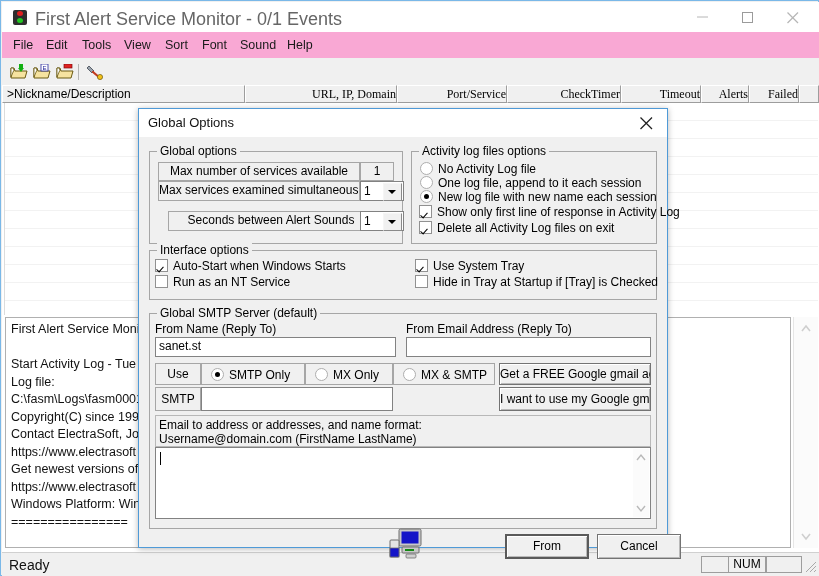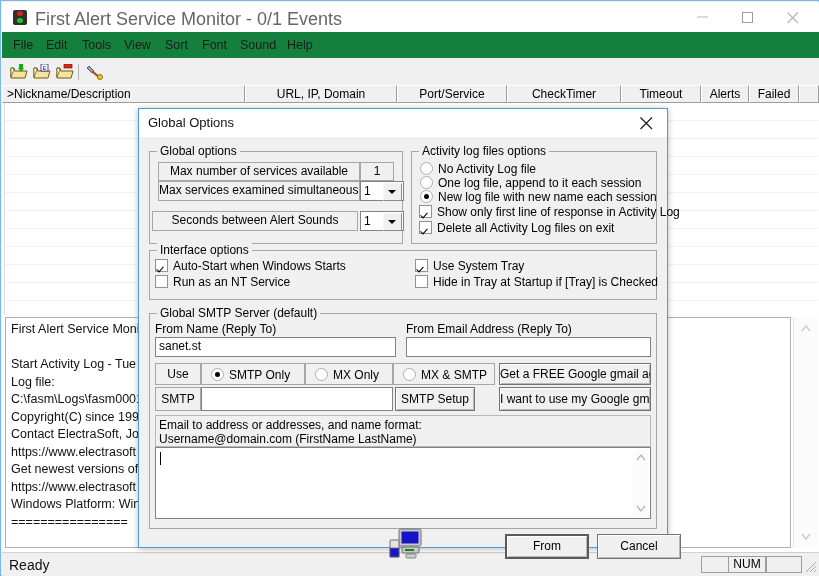--- a/index.html
+++ b/index.html
@@ -69,21 +69,21 @@
   .wbtn svg { position:absolute; left:16px; top:10px; }
   #btn-min { left: 679px; }
   #btn-max { left: 724px; }
   #btn-close { left: 769px; }
 
   
   #menubar {
     position: absolute;
     left: 0; top: 30px;
     width: 817px; height: 26px;
-    background: #15803d;
+    background: #f9a8d4;
   }
   .menu-item {
     position: absolute;
     top: 4px;
     height: 18px;
     padding: 0 6px;
     font-size: 12.5px;
     color: #1a1a1a;
     line-height: 18px;
     white-space: nowrap;
@@ -125,21 +125,21 @@
     border-right-color: #9d9d9d;
     border-bottom-color: #9d9d9d;
     background: #f0f0f0;
     font-size: 12px;
     line-height: 16px;
     color: #000;
     overflow: hidden;
     white-space: nowrap;
   }
   .colcell.left  { padding-left: 4px; text-align: left; }
-  .colcell.center{ text-align: center; }
+  .colcell.center{ text-align: right; font-family: Liberation Serif, serif; }
 
   
   #listarea {
     position: absolute;
     left: 2px; top: 101px;
     width: 813px; height: 212px;
     background: #ffffff;
     border-left: 1px solid #dcdcdc;
     overflow: hidden;
   }
@@ -568,21 +568,21 @@
       </div>
       <div class="cell" style="left:19px; top:25px; width:202px; height:19px">Max number of services available</div>
       <div class="cell" style="left:221px; top:25px; width:34px; height:19px">1</div>
       <div class="cell" style="left:19px; top:44px; width:202px; height:20px">Max services examined simultaneously</div>
       <div class="combo" style="left:221px; top:44px; width:44px; height:20px">
         <span class="cval">1</span>
         <span class="cbtn">
               <i></i>
             </span>
       </div>
-      <div class="cell" style="left:13px; top:74px; width:206px; height:20px">Seconds between Alert Sounds</div>
+      <div class="cell" style="left:29px; top:74px; width:206px; height:20px">Seconds between Alert Sounds</div>
       <div class="combo" style="left:221px; top:74px; width:44px; height:20px">
         <span class="cval">1</span>
         <span class="cbtn">
               <i></i>
             </span>
       </div>
 
       <div class="group" style="left:272px; top:14px; width:246px; height:93px">
         <div class="glabel">Activity log files options</div>
       </div>
@@ -654,21 +654,20 @@
       <div class="cell" style="left:254px; top:226px; width:102px; height:22px">
         <div class="optrow" style="left:9px; top:3px">
           <span class="radio"></span>
           <span class="optlabel">MX &amp; SMTP</span>
         </div>
       </div>
       <div class="pbtn" style="left:360px; top:226px; width:152px; height:22px; line-height:20px">Get a FREE Google gmail account</div>
 
       <div class="cell" style="left:16px; top:250px; width:46px; height:24px; line-height:22px">SMTP</div>
       <div class="textfield" style="left:62px; top:250px; width:192px; height:24px"></div>
-      <div class="pbtn" style="left:256px; top:250px; width:80px; height:24px; line-height:22px">SMTP Setup</div>
       <div class="pbtn" style="left:360px; top:250px; width:152px; height:24px; line-height:22px">I want to use my Google gmail account</div>
 
       <div class="help-box" style="left:16px; top:278px; width:496px; height:32px">Email to address or addresses, and name format:
 Username@domain.com (FirstName LastName)</div>
 
       <div class="textarea" style="left:16px; top:310px; width:496px; height:72px">
         <div class="ta-caret"></div>
         <div class="ta-sb">
           <svg width="16" height="14" style="position:absolute;left:0;top:2px">
                 <polyline points="4,9 8,4 12,9" fill="none" stroke="#b9b9b9" stroke-width="1.4"></polyline>

